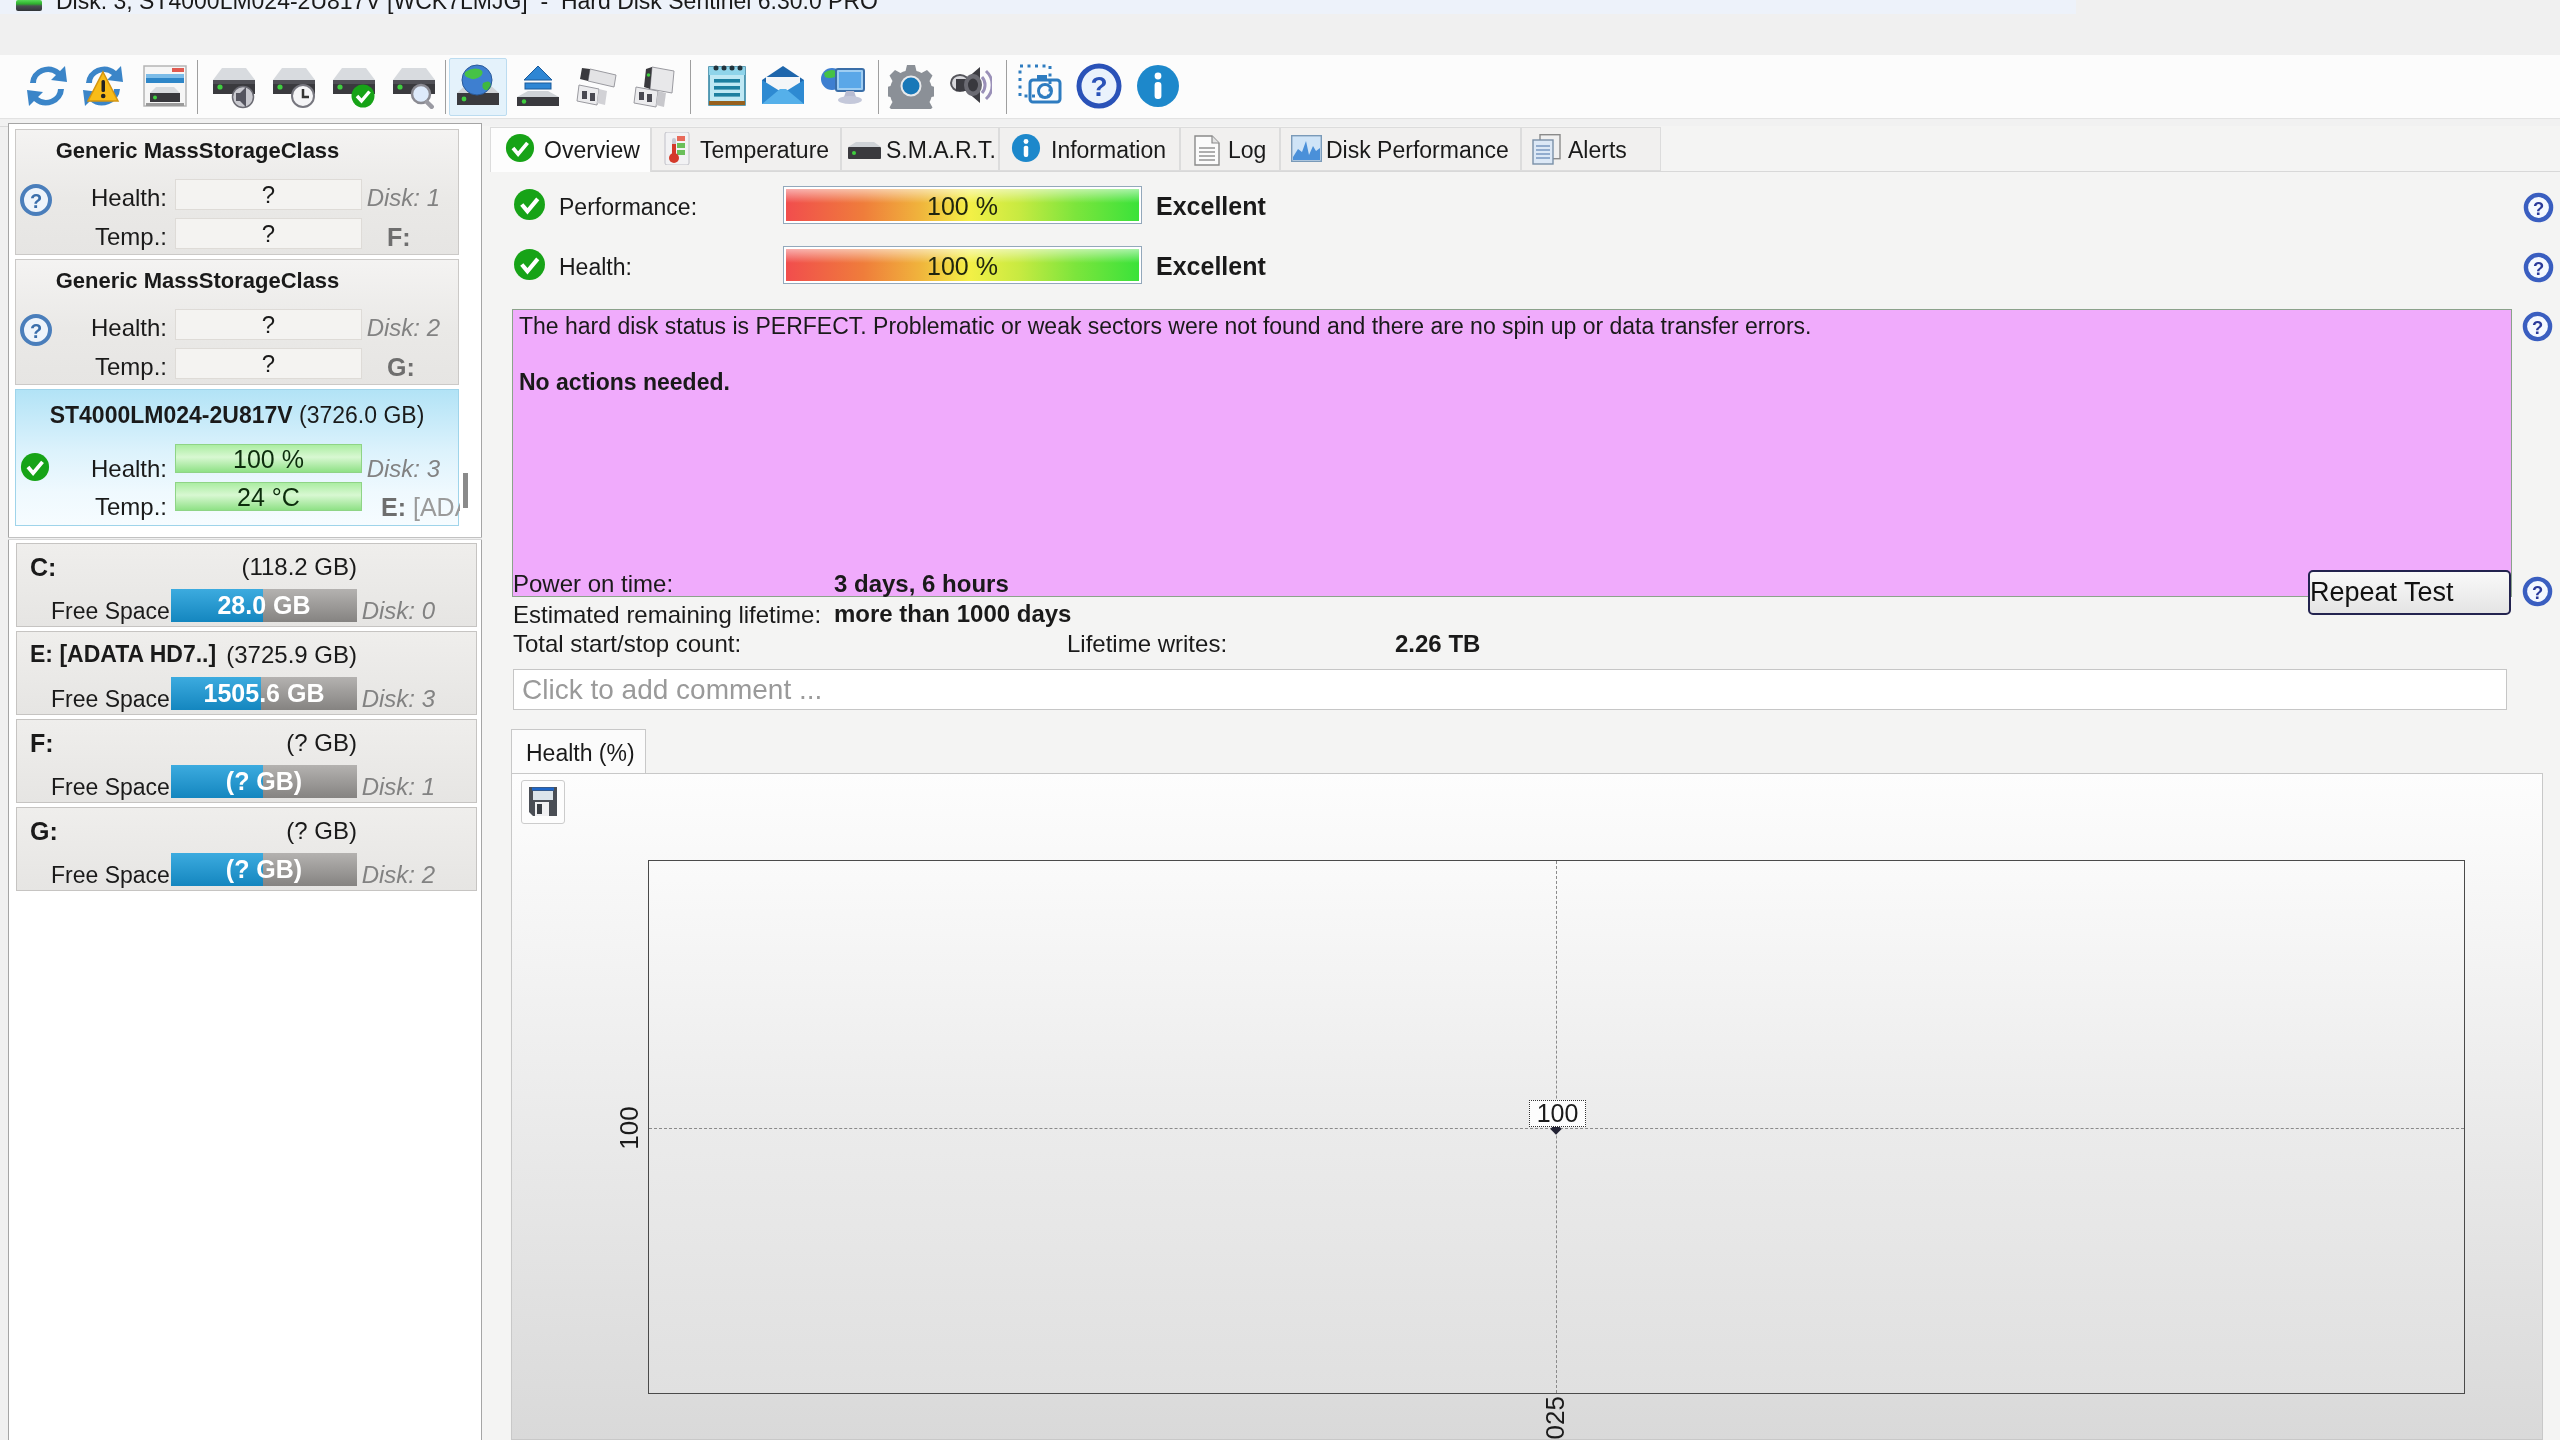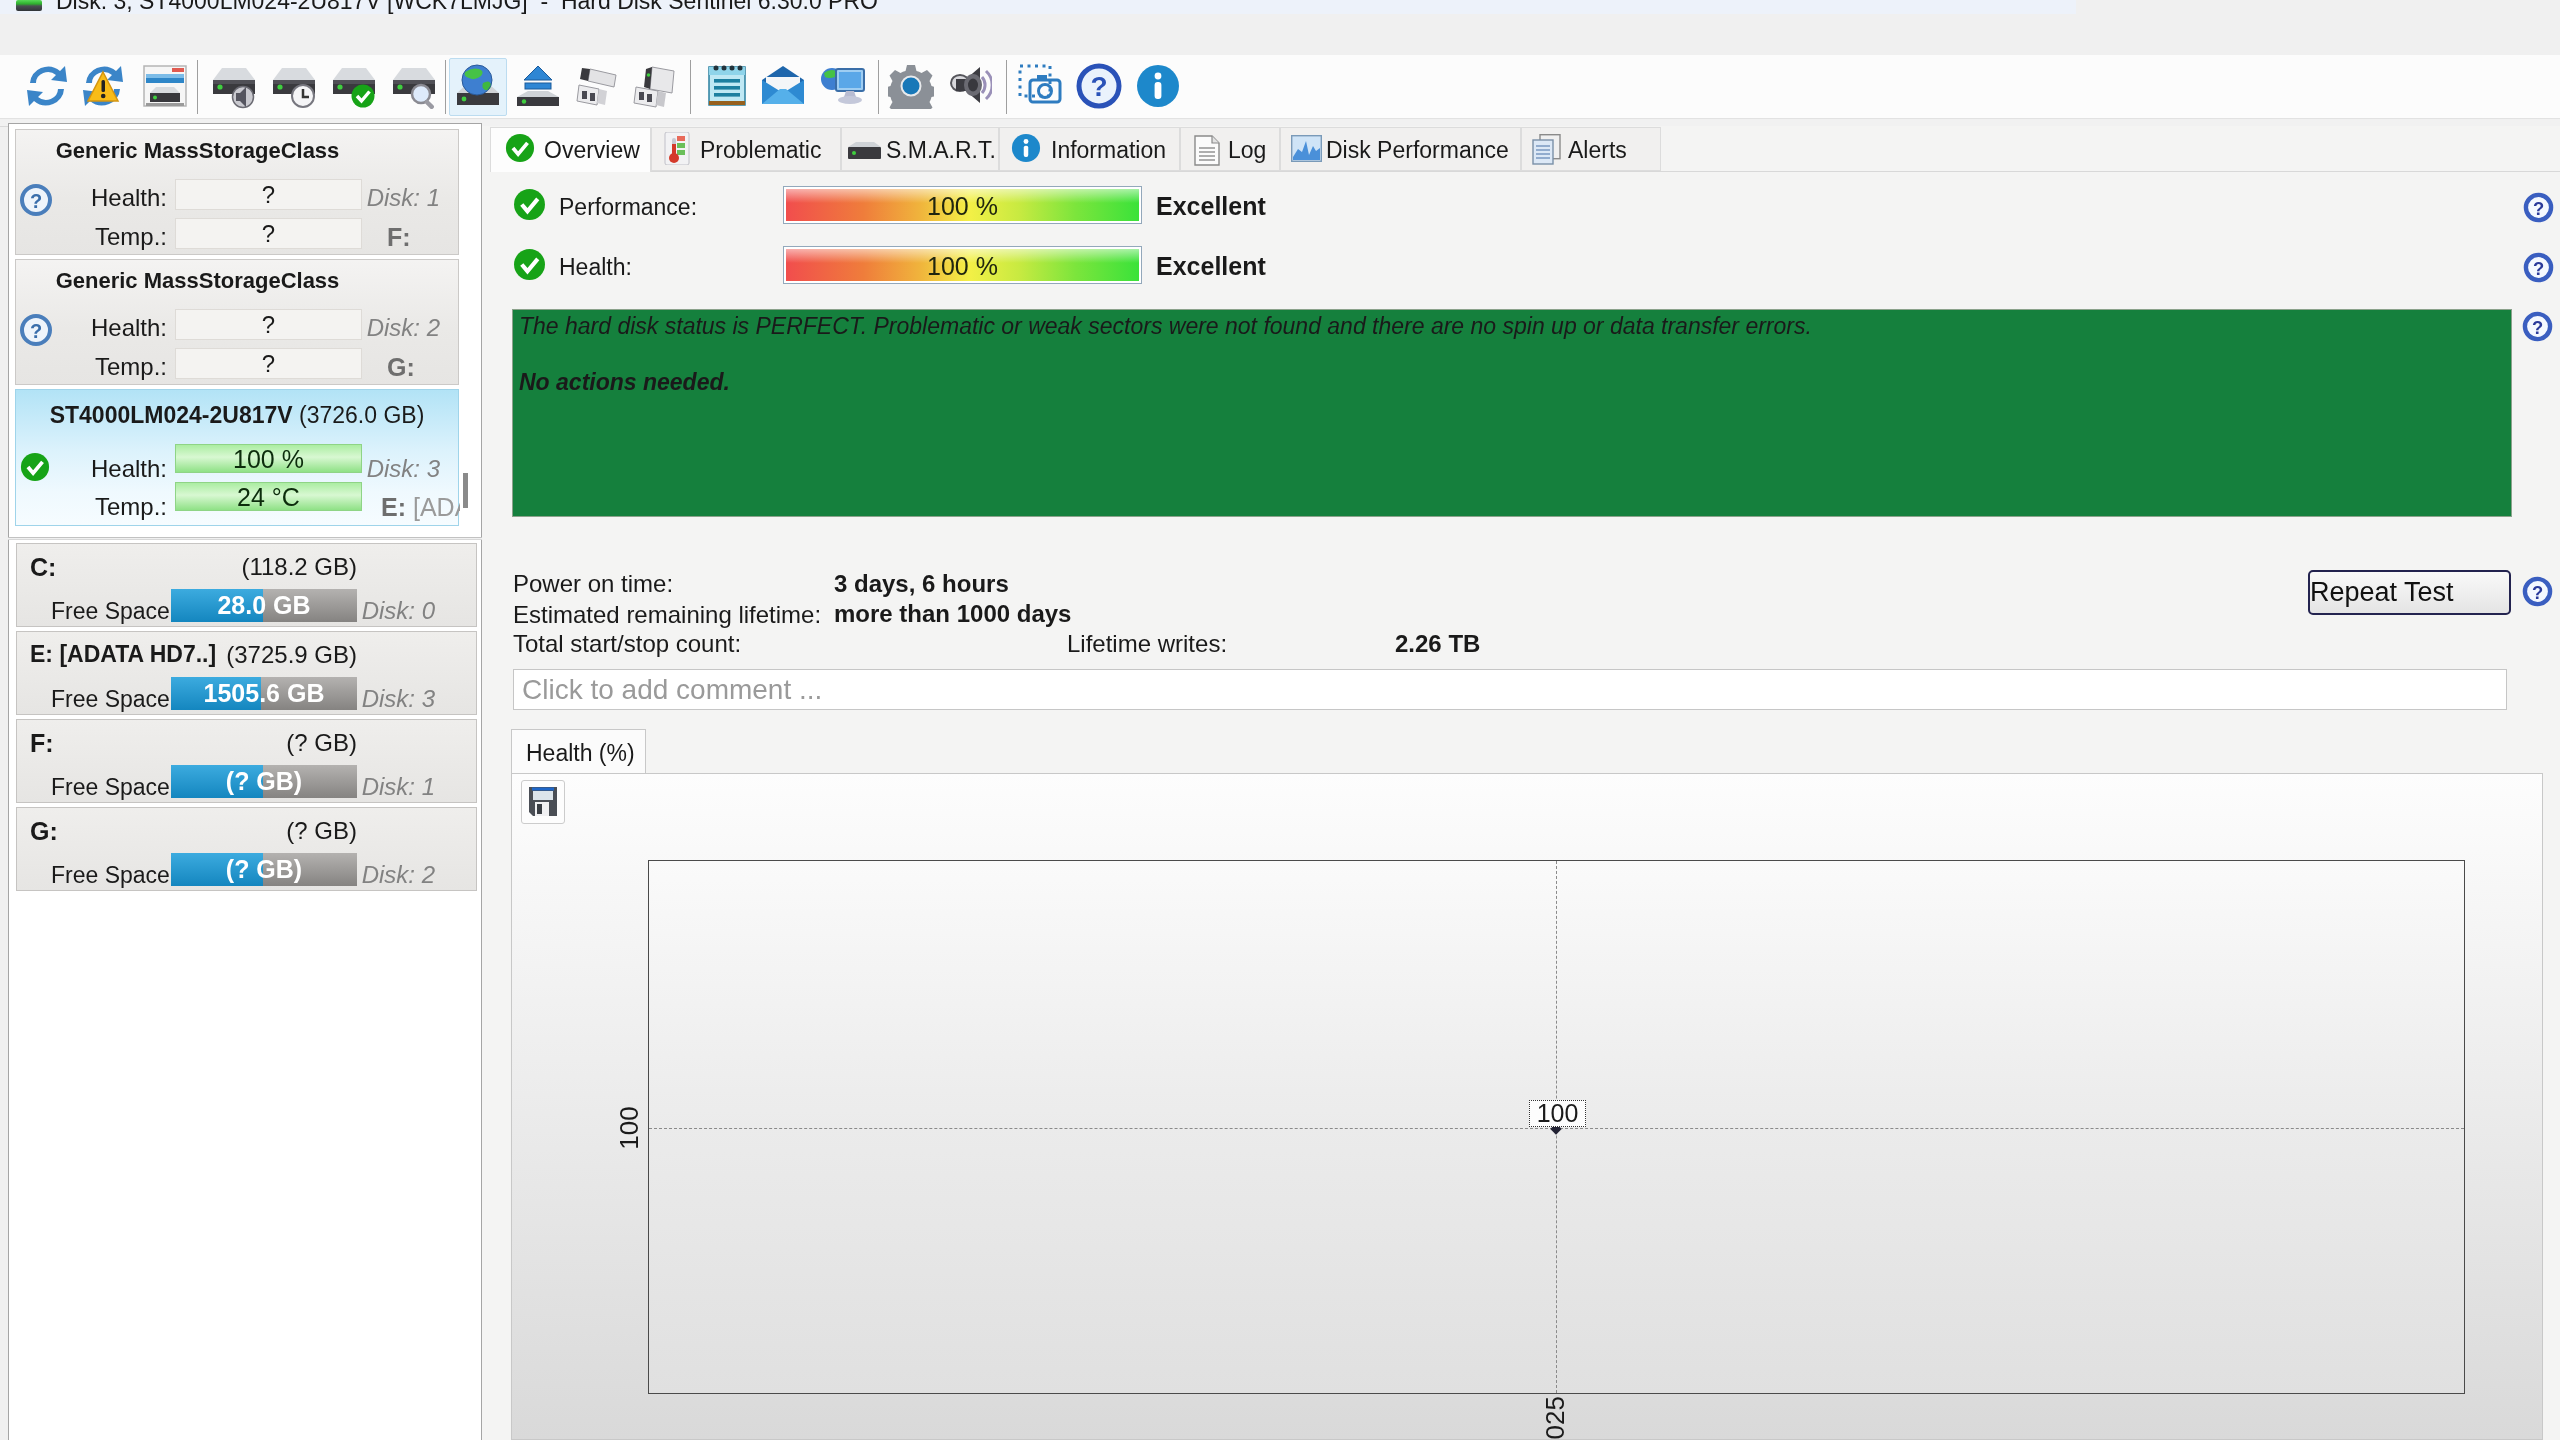--- a/index.html
+++ b/index.html
@@ -39,21 +39,21 @@
   
   #content { left:482px; top:126px; width:2078px; height:1314px; background:#f4f4f3; }
   .tab { position:absolute; top:1px; height:44px; background:#f1f0ef; border:1px solid #dcdcdc; }
   .tabtext { position:absolute; top:11px; font-size:23px; }
   #tabline { position:absolute; top:45px; left:169px; width:1909px; height:1px; background:#d8d8d8; }
   .grad100 { border:1px solid #93a8bb; background:#fff; padding:2px; }
   .grad100 > div { width:100%; height:100%; background:linear-gradient(90deg,#f14d4d 0%,#ef7d3b 22%,#f0b43c 38%,#f3f046 52%,#c8ea41 66%,#7ce53c 82%,#3ae23a 100%); position:relative; }
   .grad100 > div > div { position:absolute; left:0; top:0; width:100%; height:45%; background:linear-gradient(180deg,rgba(255,255,255,0.55),rgba(255,255,255,0)); }
   .bartext { position:absolute; width:100%; text-align:center; font-size:25px; color:#20260f; }
   .helpq { position:absolute; width:31px; height:31px; }
-  #greenbox { position:absolute; left:30px; top:183px; width:2000px; height:208px; background:#15803d; border:1px solid #8ba28b; font-size:23px;font-style:italic; }
+  #greenbox { position:absolute; left:30px; top:183px; width:2000px; height:288px; background:#f0abfc; border:1px solid #8ba28b; font-size:23px; }
   .dtl { position:absolute; font-size:24px; }
   #repeatbtn { position:absolute; left:1826px; top:444px; width:203px; height:45px; background:linear-gradient(180deg,#f9f9f9 0%,#ededed 60%,#e4e4e4 100%); border:2px solid #23234f; border-radius:5px; text-align:left; font-size:27px; line-height:41px; color:#111; }
   #comment { position:absolute; left:31px; top:543px; width:1994px; height:41px; background:#ffffff; border:1px solid #c6c6c6; color:#9a9a9a; font-size:28px; line-height:39px; padding-left:8px; }
   
   #charttab { position:absolute; left:29px; top:603px; width:135px; height:45px; background:#fbfbfb; border:1px solid #c8c8c8; border-bottom:none; font-size:23px; }
   #chartpanel { position:absolute; left:29px; top:647px; width:2032px; height:667px; background:linear-gradient(180deg,#fdfdfd 0%,#efefef 40%,#d9d9d9 100%); border:1px solid #c8c8c8; }
   #savebtn { position:absolute; left:9px; top:6px; width:44px; height:44px; background:#fdfdfd; border:1px solid #cccccc; border-radius:3px; }
   #plot { position:absolute; left:136px; top:86px; width:1817px; height:534px; border:1px solid #4a4a4a; background:linear-gradient(180deg,#fafafa 0%,#ebebeb 50%,#e0e0e0 100%); }
 </style>
 </head>
@@ -329,21 +329,21 @@
     <div class="tabtext" style="left:62px;">Overview</div>
     <svg class="abs" style="left:181px; top:6px; width:28px; height:33px;" viewBox="0 0 28 33">
         <rect x="2" y="0" width="24" height="33" rx="2" fill="#f2f2f4" stroke="#c0c0c8" stroke-width="1"></rect>
         <rect x="14" y="4" width="8" height="5" fill="#e86a5a"></rect>
         <rect x="14" y="11" width="8" height="5" fill="#6abf5a"></rect>
         <rect x="14" y="18" width="8" height="5" fill="#6abf5a"></rect>
         <rect x="9" y="6" width="4" height="17" rx="2" fill="#c8c8d0"></rect>
         <circle cx="11" cy="26" r="5" fill="#d43a2a"></circle>
         <rect x="9" y="12" width="4" height="12" fill="#d43a2a"></rect>
       </svg>
-    <div class="tabtext" style="left:218px;">Problematic</div>
+    <div class="tabtext" style="left:218px;">Temperature</div>
     <svg class="abs" style="left:366px; top:16px; width:33px; height:19px;" viewBox="0 0 33 19">
         <polygon points="8,0 26,0 33,5 0,5" fill="#cfd3d7"></polygon>
         <rect x="0" y="5" width="33" height="12" rx="1" fill="#3a3a3e"></rect>
         <circle cx="6" cy="11" r="2" fill="#3fcf3f"></circle>
       </svg>
     <div class="tabtext" style="left:404px;">S.M.A.R.T.</div>
     <svg class="abs" style="left:529px; top:7px; width:30px; height:30px;" viewBox="0 0 32 32">
         <circle cx="16" cy="16" r="15" fill="#1d88cb"></circle>
         <circle cx="16" cy="9" r="2.6" fill="#fff"></circle>
         <rect x="13.6" y="13.5" width="4.8" height="12" rx="2" fill="#fff"></rect>

